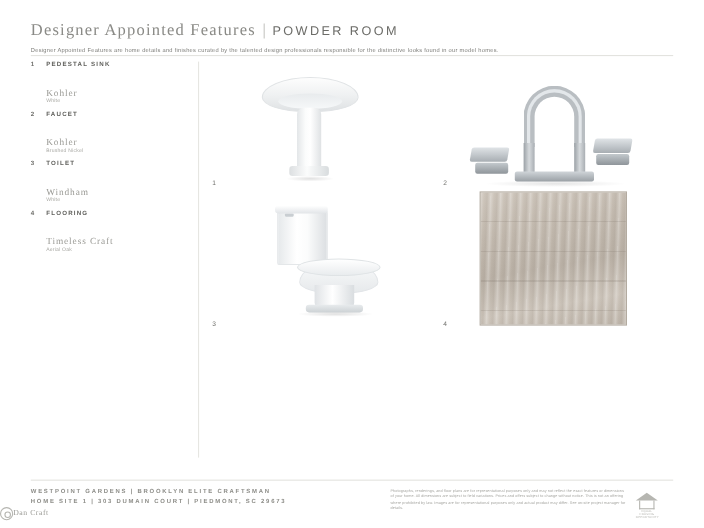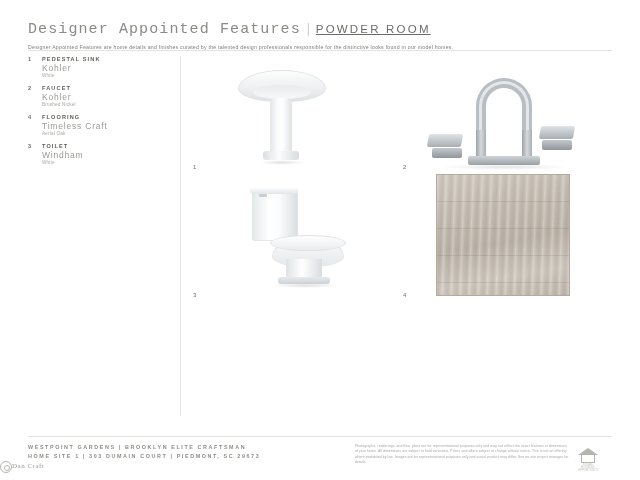--- a/index.html
+++ b/index.html
@@ -22,38 +22,37 @@
     left: 28px;
     top: 20px;
     width: 584px;
   }
   .title-line {
     display: flex;
     align-items: baseline;
     white-space: nowrap;
   }
   .title-main {
-    font-family: Liberation Mono, monospace;
+    font-family: Liberation Serif, serif;
     font-size: 15px;
     letter-spacing: 1.1px;
     color: #8a8a86;
   }
   .title-sep {
     font-family: "Liberation Serif", serif;
     font-size: 15px;
     color: #b9b9b4;
     margin: 0 6px;
   }
   .title-room {
     font-family: "Liberation Sans", sans-serif;
     font-size: 11.5px;
     letter-spacing: 2.2px;
     color: #6c6c68;
     font-weight: 500;
-    text-decoration: underline;
   }
   .subtitle {
     margin-top: 6px;
     font-size: 5.2px;
     letter-spacing: 0.25px;
     color: #7d7d79;
     line-height: 1.4;
   }
   .header-rule {
     position: absolute;
@@ -85,25 +84,25 @@
     font-weight: bold;
   }
   .legend-cat {
     font-size: 5.6px;
     letter-spacing: 1.1px;
     font-weight: bold;
     color: #5f5f5b;
     text-transform: uppercase;
   }
   .legend-brand {
-    font-family: Liberation Sans, sans-serif;
+    font-family: Liberation Serif, serif;
     font-size: 8.5px;
     letter-spacing: 0.8px;
     color: #9a9a95;
-    margin-top: 1px;
+    margin-top: 17px;
   }
   .legend-desc {
     font-size: 4.6px;
     letter-spacing: 0.2px;
     color: #a8a8a3;
     margin-top: 0px;
   }
 
   
   .v-divider {
@@ -450,31 +449,31 @@
   </div>
 
   <div class="legend-item">
     <span class="legend-num">2</span>
     <div class="legend-cat">FAUCET</div>
     <div class="legend-brand">Kohler</div>
     <div class="legend-desc">Brushed Nickel</div>
   </div>
 
   <div class="legend-item">
+    <span class="legend-num">3</span>
+    <div class="legend-cat">TOILET</div>
+    <div class="legend-brand">Windham</div>
+    <div class="legend-desc">White</div>
+  </div>
+
+  <div class="legend-item">
     <span class="legend-num">4</span>
     <div class="legend-cat">FLOORING</div>
     <div class="legend-brand">Timeless Craft</div>
     <div class="legend-desc">Aerial Oak</div>
-  </div>
-
-  <div class="legend-item">
-    <span class="legend-num">3</span>
-    <div class="legend-cat">TOILET</div>
-    <div class="legend-brand">Windham</div>
-    <div class="legend-desc">White</div>
   </div>
 
 </div>
 
 <div class="v-divider"></div>
 
 <div class="grid">
 
   <div class="cell" id="cell-1">
     <div class="sink-wrap">

